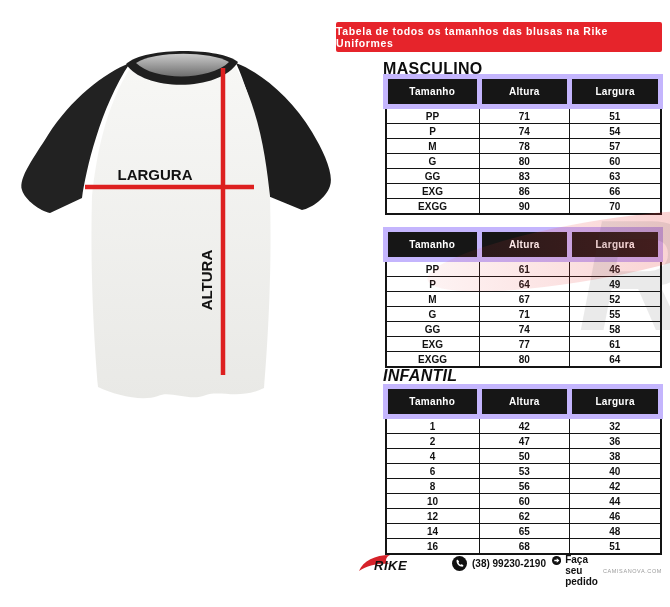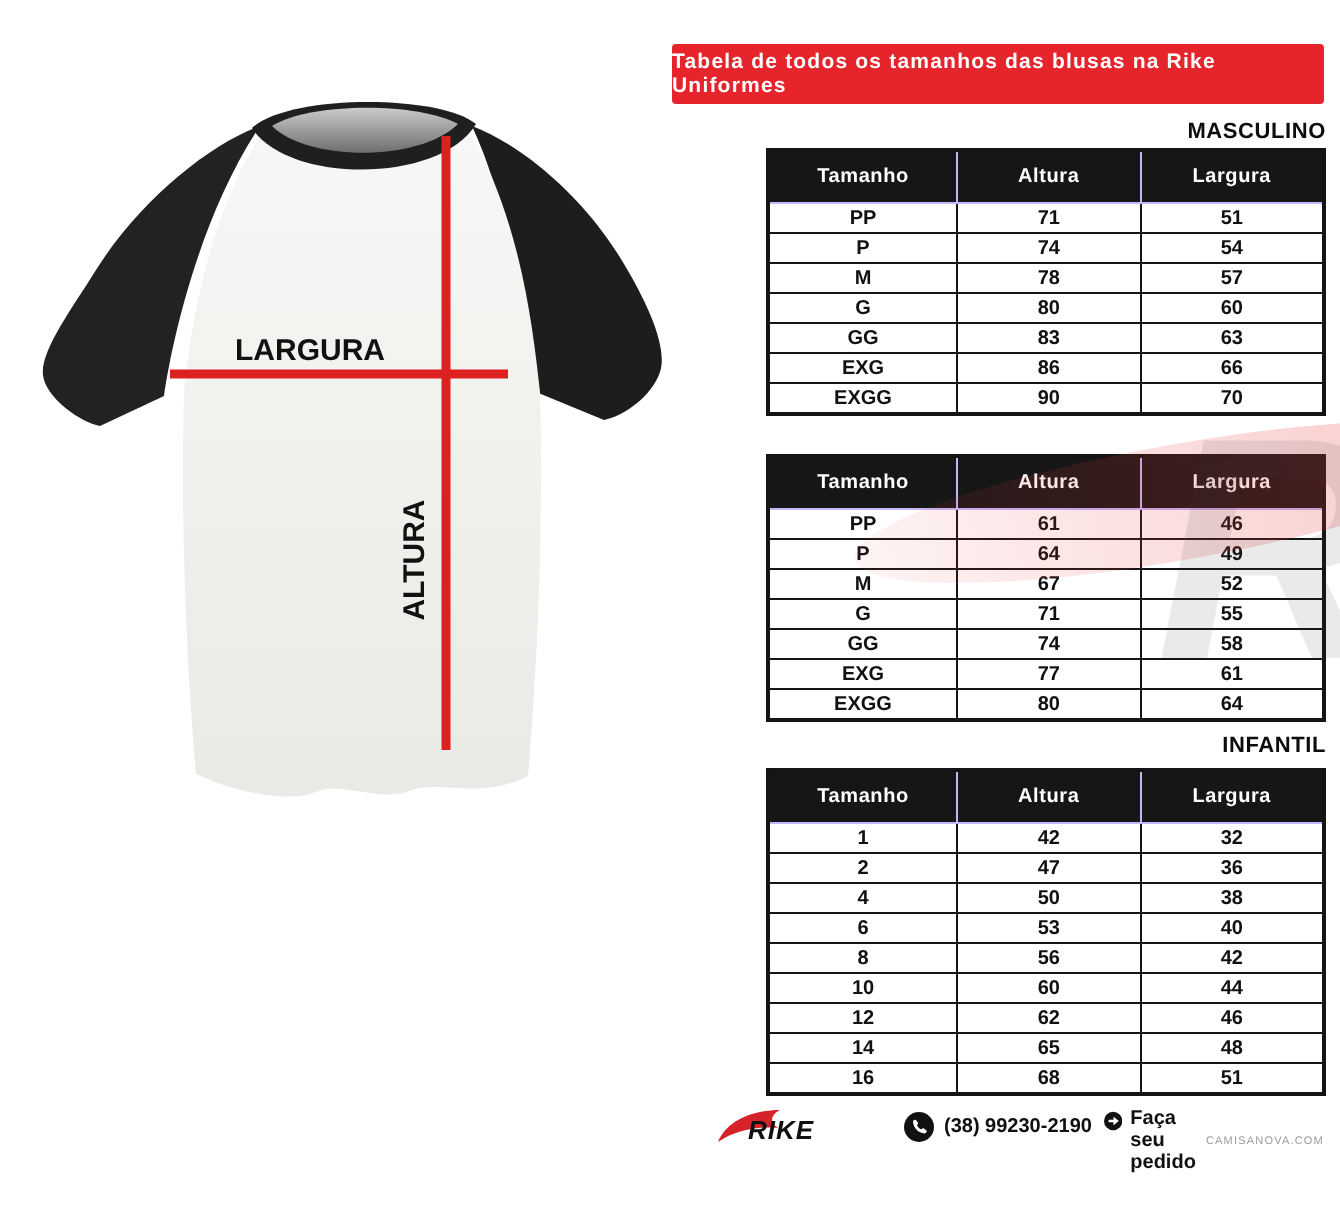--- a/index.html
+++ b/index.html
@@ -14,40 +14,40 @@
     background:#e6242b; border-radius:2px;
     display:flex; align-items:center; justify-content:center;
   }
   .banner span {
     color:#fff; font-size:10.5px; font-weight:bold; letter-spacing:.6px;
   }
   
   .tshirt { position:absolute; left:10px; top:50px; width:330px; height:350px; }
   
   .sec-title {
-    position:absolute; left:383px; width:280px; text-align:right;
-    font-size:11px; font-weight:bold; color:#0d0d0d; letter-spacing:.3px;
+    position:absolute; left:383px; width:280px; text-align:left;
+    font-size:16px; font-weight:bold; color:#0d0d0d; letter-spacing:.3px;
   }
   .size-table {
     position:absolute; left:383px; width:280px;
     border-collapse:collapse; table-layout:fixed;
     border:2px solid #141414; background:#fff;
   }
   .size-table th {
     background:#161616; color:#fff; font-size:10px; font-weight:bold;
-    height:23px; border:1px solid #c4b5fd; letter-spacing:.3px;
+    height:23px; border:5px solid #c4b5fd; letter-spacing:.3px;
   }
   .size-table td {
     height:14px; text-align:center; font-size:10px; font-weight:bold;
     color:#111; border:1px solid #141414; padding:0;
   }
   .col-size { width:34%; } .col-h { width:33%; } .col-w { width:33%; }
   #table-masculino { top:74px; }  #title-masculino { top:60px; }
   #table-feminino  { top:227px; } #title-feminino  { top:208px; }
-  #table-infantil  { top:384px; } #title-infantil  { top:367px; }
+  #table-infantil  { top:384px; } #title-infantil  { top:367px;font-style:italic; }
   
   .watermark { position:absolute; left:0; top:0; width:670px; height:607px;
     pointer-events:none; z-index:6; overflow:hidden; }
   .wm-swoosh {
     position:absolute; left:425px; top:222px; width:330px; height:58px;
     border-radius:50%; transform:rotate(-10deg);
     background:linear-gradient(90deg, rgba(231,57,57,.06), rgba(231,57,57,.28));
   }
   .wm-letters {
     position:absolute; left:578px; top:196px;

